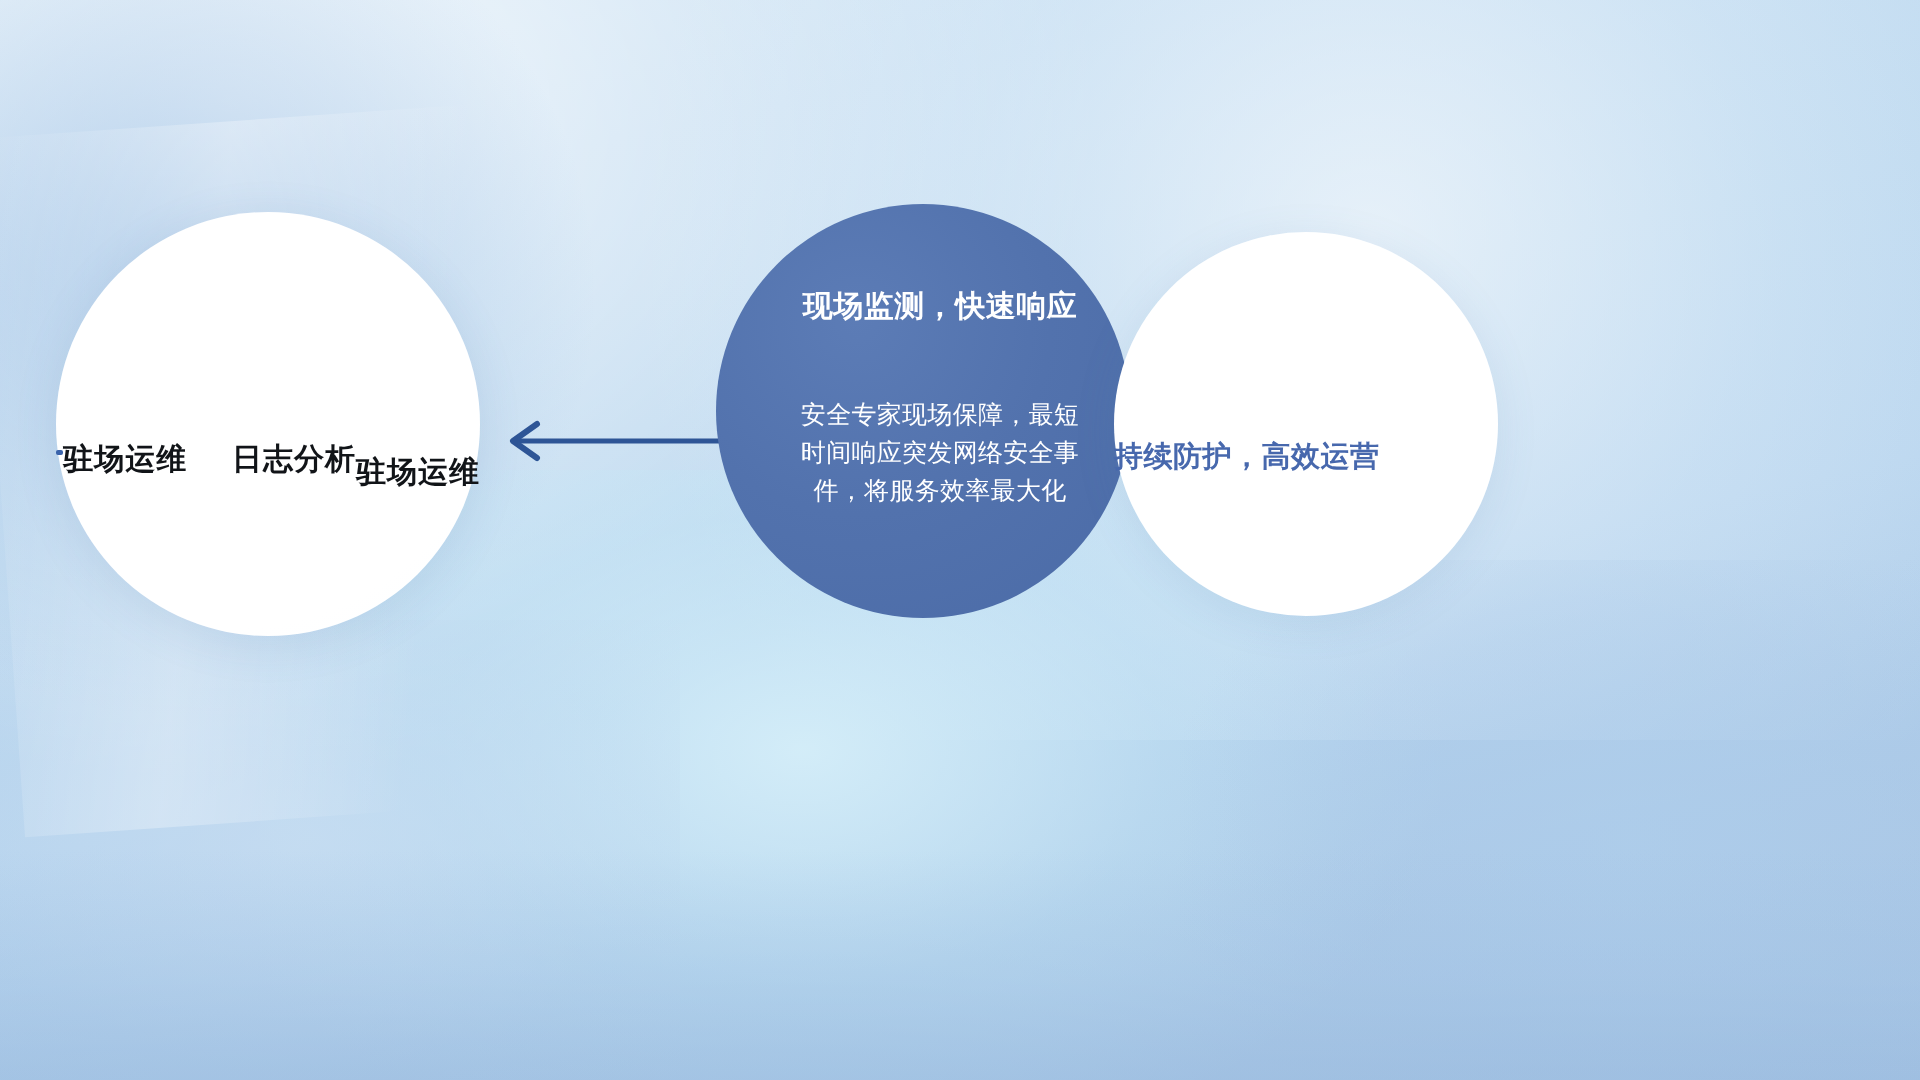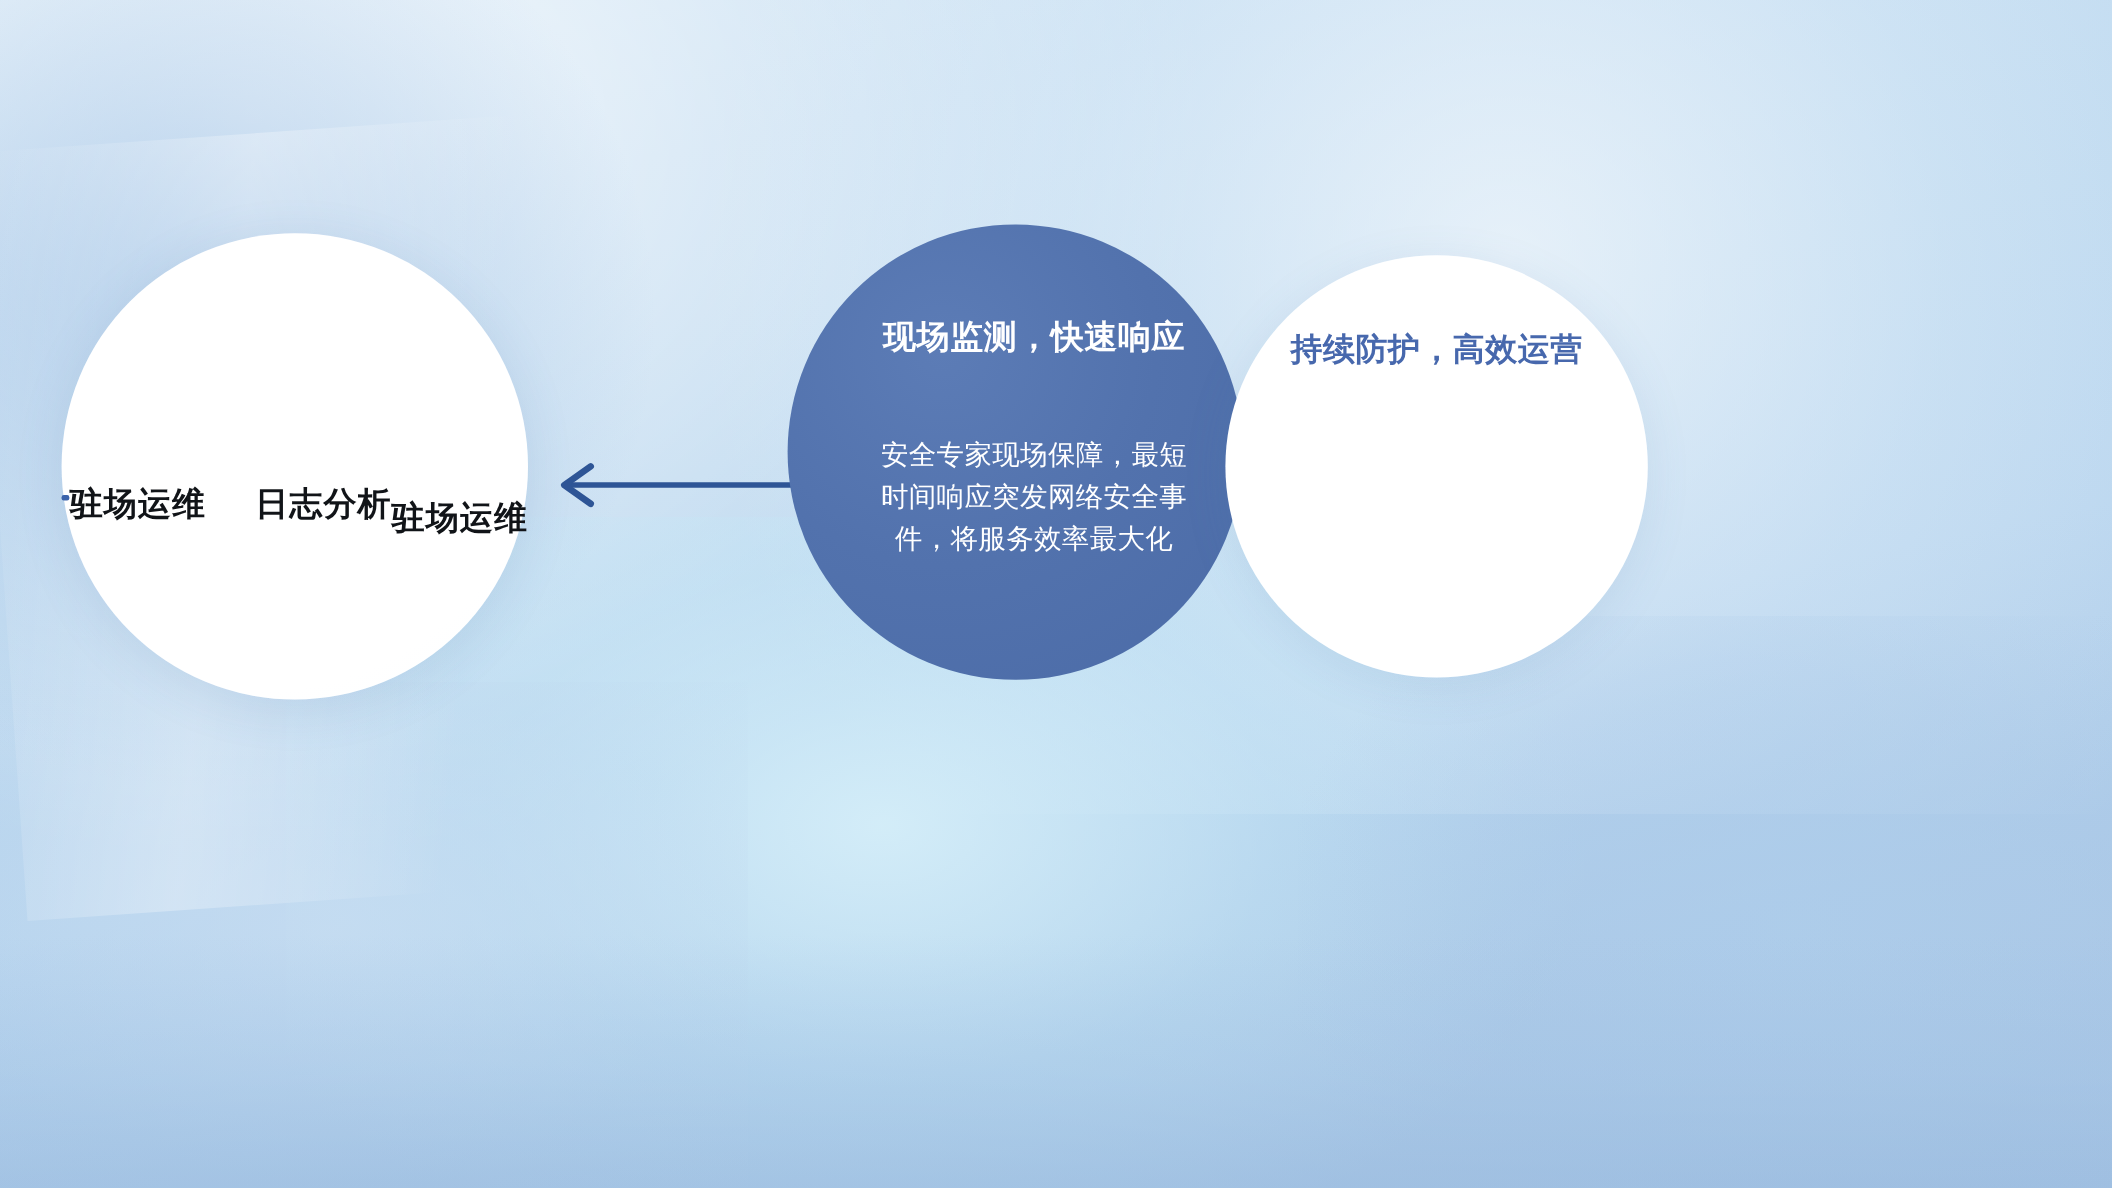--- a/index.html
+++ b/index.html
@@ -96,21 +96,21 @@
     margin-top:68px; margin-left:34px;
     font-size:25px; color:#ffffff; line-height:1.52;
     text-align:center; width:300px; letter-spacing:0.3px;
   }
 
   #circle-right {
     left:1114px; top:232px; width:384px; height:384px;
     background:radial-gradient(circle at 44% 34%, #ffffff 0%, #ffffff 76%, #fcfeff 100%);
     box-shadow:0 8px 40px rgba(86,130,180,0.13);
     z-index:4;
-    display:flex; flex-direction:column; align-items:center;
+    display:flex; flex-direction:row; align-items:center;
     padding-top:66px;
   }
   #right-title {
     font-size:29px; font-weight:bold; color:#4768ad;
     white-space:nowrap; letter-spacing:0.5px;
   }
   #right-body {
     margin-top:46px;
     font-size:25px; color:#1b2330; line-height:1.52;
     text-align:center; width:350px; letter-spacing:0.3px;

